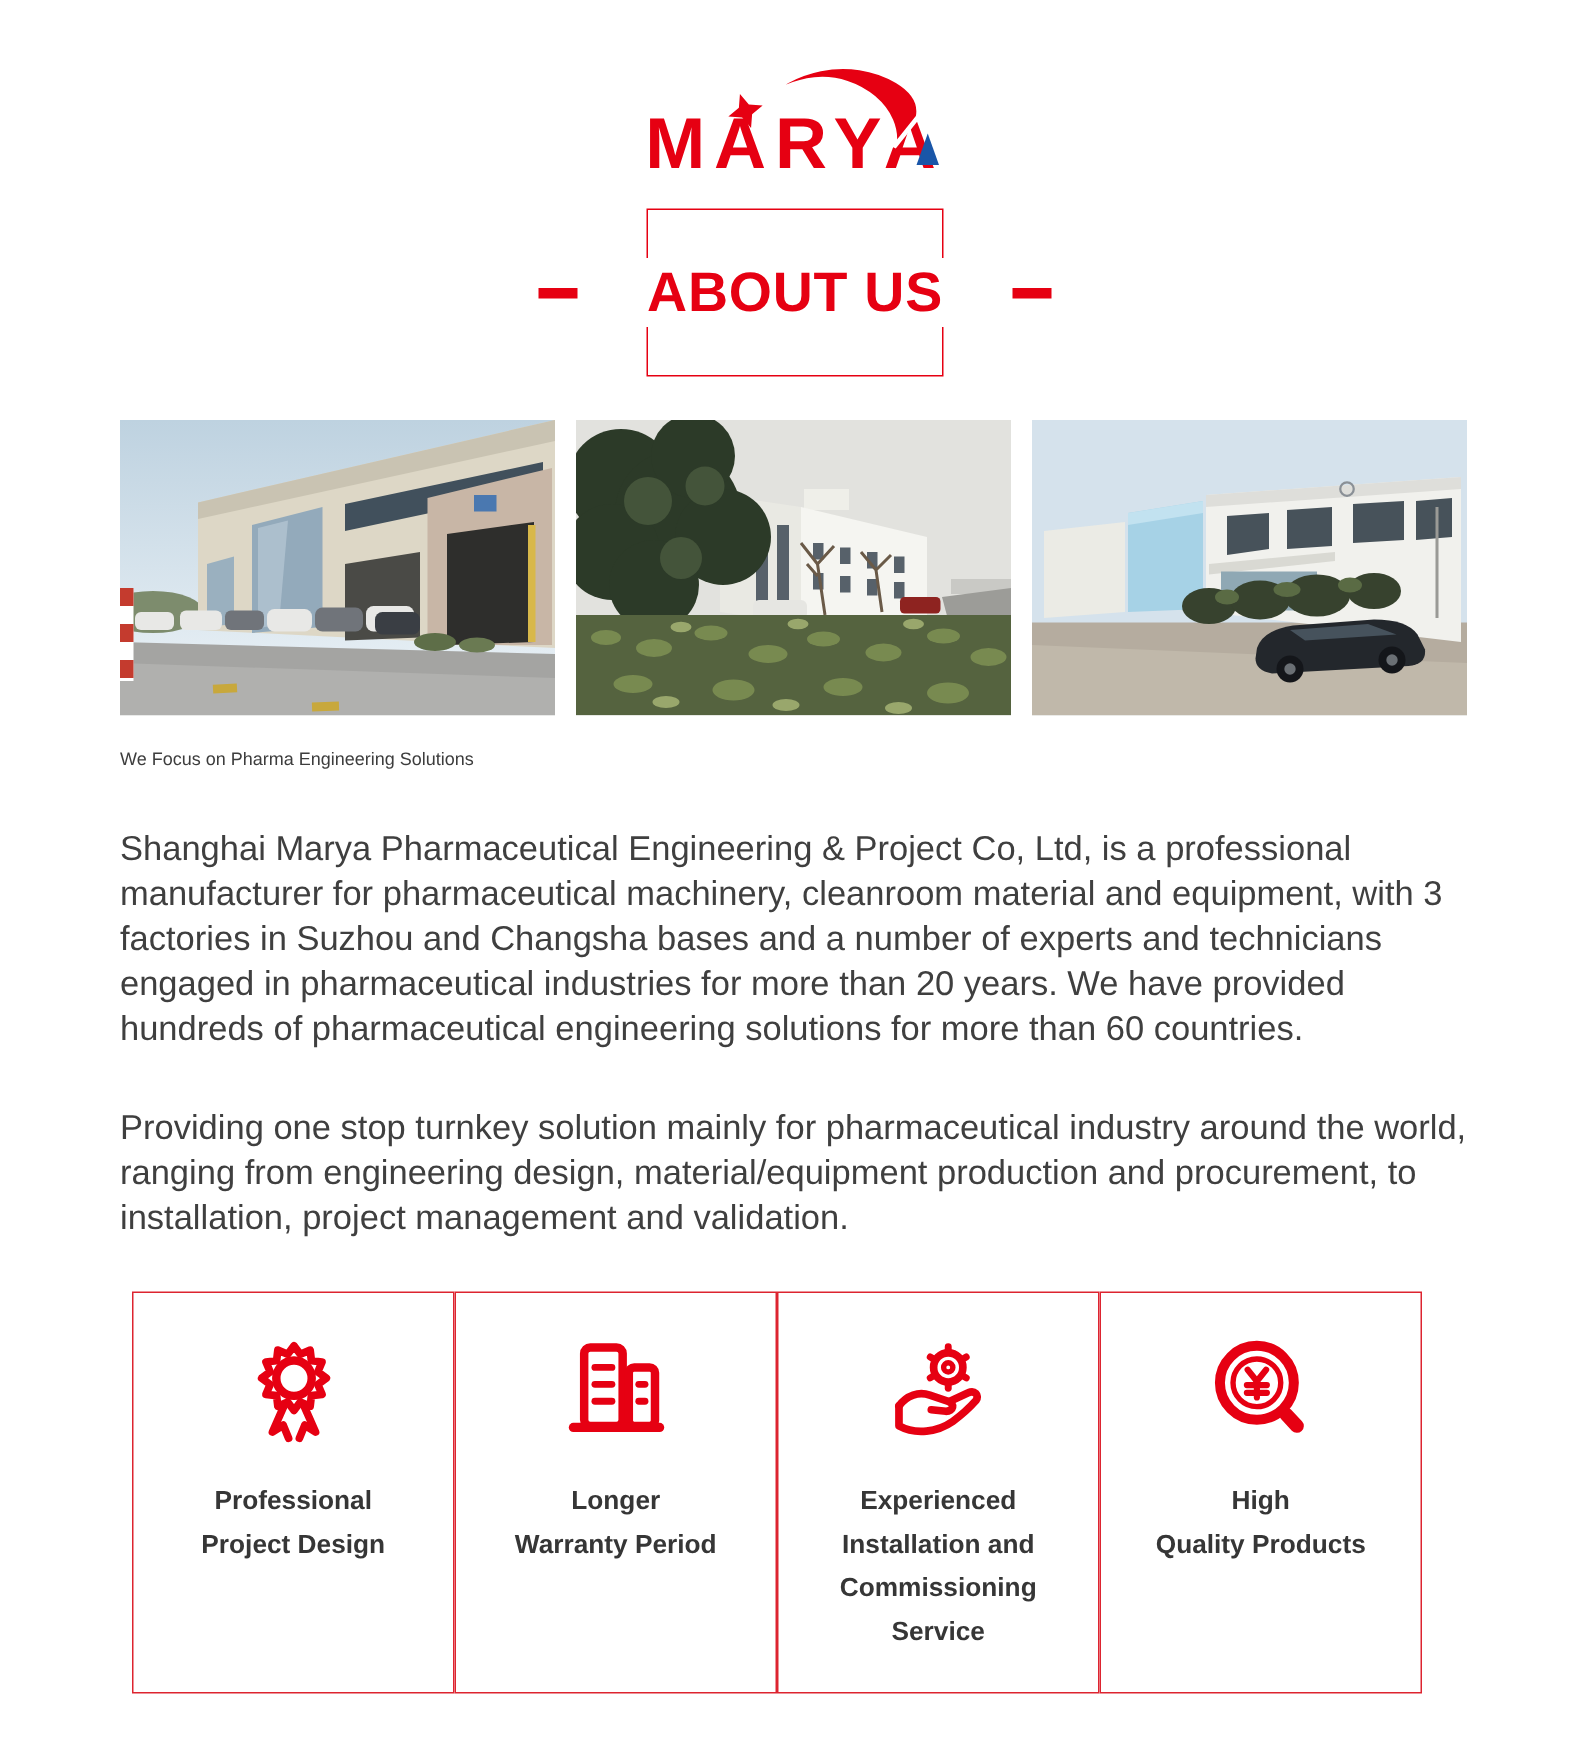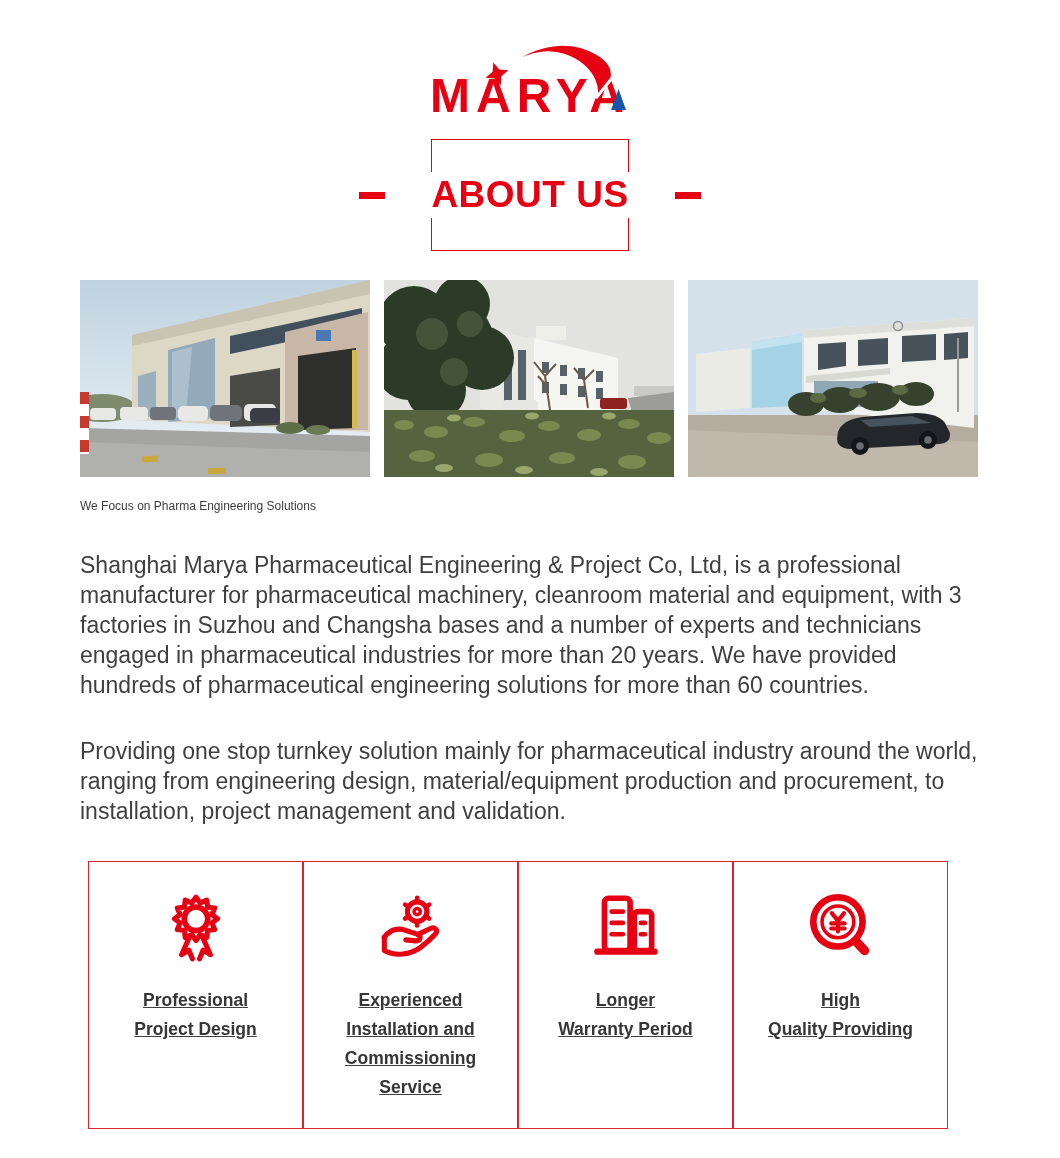--- a/index.html
+++ b/index.html
@@ -57,21 +57,21 @@
     margin: 30px 0 0 80px;
     width: 908px;
     font-size: 23px; line-height: 30px; color: #3f3f3f;
   }
   .para + .para { margin-top: 36px; }
 
   
   .features {
     margin: 35px 0 12px 88px;
     width: 884px;
-    display: flex; gap: 0; text-decoration: underline;
+    display: flex; gap: 0;
   }
   .feature-card {
     width: 215px; height: 268px;
     border: 1px solid #dd2430;
     background: #fff;
     display: flex; flex-direction: column; align-items: center;
   }
   .feature-icon { margin-top: 26px; width: 78px; height: 78px; }
   .feature-icon svg { display: block; width: 100%; height: 100%; }
   .feature-label {
@@ -274,20 +274,39 @@
         <path stroke-width="5" d="M44.5,48 L52,65 L45,60.5 L41.5,69"></path>
       </svg>
     </div>
     <div class="feature-label">Professional
 Project Design</div>
   </div>
 
   <div class="feature-card">
     <div class="feature-icon">
       <svg viewBox="0 0 76 76" fill="none" stroke="#e60012" stroke-linejoin="round" stroke-linecap="round">
+        <rect x="17" y="10" width="25" height="51" rx="4" stroke-width="5.5"></rect>
+        <rect x="46" y="23" width="17" height="38" rx="3.5" stroke-width="5.5"></rect>
+        <line x1="10" y1="62" x2="66" y2="62" stroke-width="6"></line>
+        <g stroke-width="4.5">
+          <line x1="24" y1="23" x2="35" y2="23"></line>
+          <line x1="24" y1="34" x2="35" y2="34"></line>
+          <line x1="24" y1="45" x2="35" y2="45"></line>
+          <line x1="52.5" y1="34" x2="56.5" y2="34"></line>
+          <line x1="52.5" y1="45" x2="56.5" y2="45"></line>
+        </g>
+      </svg>
+    </div>
+    <div class="feature-label">Longer
+Warranty Period</div>
+  </div>
+
+  <div class="feature-card">
+    <div class="feature-icon">
+      <svg viewBox="0 0 76 76" fill="none" stroke="#e60012" stroke-linejoin="round" stroke-linecap="round">
         <circle cx="44" cy="23" r="9.5" stroke-width="5"></circle>
         <circle cx="44" cy="23" r="3" stroke-width="3.5"></circle>
         <g stroke-width="4.5">
           <line x1="44" y1="9.5" x2="44" y2="13"></line>
             <line x1="44" y1="33" x2="44" y2="36.5"></line>
           <line x1="32.3" y1="16.2" x2="35.3" y2="18"></line>
             <line x1="52.7" y1="28" x2="55.7" y2="29.8"></line>
           <line x1="32.3" y1="29.8" x2="35.3" y2="28"></line>
             <line x1="52.7" y1="18" x2="55.7" y2="16.2"></line>
         </g>
@@ -297,47 +316,28 @@
     </div>
     <div class="feature-label">Experienced
 Installation and
 Commissioning
 Service</div>
   </div>
 
   <div class="feature-card">
     <div class="feature-icon">
       <svg viewBox="0 0 76 76" fill="none" stroke="#e60012" stroke-linejoin="round" stroke-linecap="round">
-        <rect x="17" y="10" width="25" height="51" rx="4" stroke-width="5.5"></rect>
-        <rect x="46" y="23" width="17" height="38" rx="3.5" stroke-width="5.5"></rect>
-        <line x1="10" y1="62" x2="66" y2="62" stroke-width="6"></line>
-        <g stroke-width="4.5">
-          <line x1="24" y1="23" x2="35" y2="23"></line>
-          <line x1="24" y1="34" x2="35" y2="34"></line>
-          <line x1="24" y1="45" x2="35" y2="45"></line>
-          <line x1="52.5" y1="34" x2="56.5" y2="34"></line>
-          <line x1="52.5" y1="45" x2="56.5" y2="45"></line>
-        </g>
-      </svg>
-    </div>
-    <div class="feature-label">Longer
-Warranty Period</div>
-  </div>
-
-  <div class="feature-card">
-    <div class="feature-icon">
-      <svg viewBox="0 0 76 76" fill="none" stroke="#e60012" stroke-linejoin="round" stroke-linecap="round">
         <circle cx="35" cy="33" r="24" stroke-width="6.5"></circle>
         <circle cx="35" cy="33" r="15.5" stroke-width="3.5"></circle>
         <g stroke-width="4">
           <line x1="29" y1="24.5" x2="35" y2="32"></line>
           <line x1="41" y1="24.5" x2="35" y2="32"></line>
           <line x1="35" y1="32" x2="35" y2="42.5"></line>
           <line x1="28.5" y1="34.5" x2="41.5" y2="34.5"></line>
           <line x1="28.5" y1="39.5" x2="41.5" y2="39.5"></line>
         </g>
         <line x1="54" y1="53.5" x2="61" y2="61" stroke-width="9"></line>
       </svg>
     </div>
     <div class="feature-label">High
-Quality Providing</div>
+Quality Products</div>
   </div>
 </div>
 
 </body></html>

